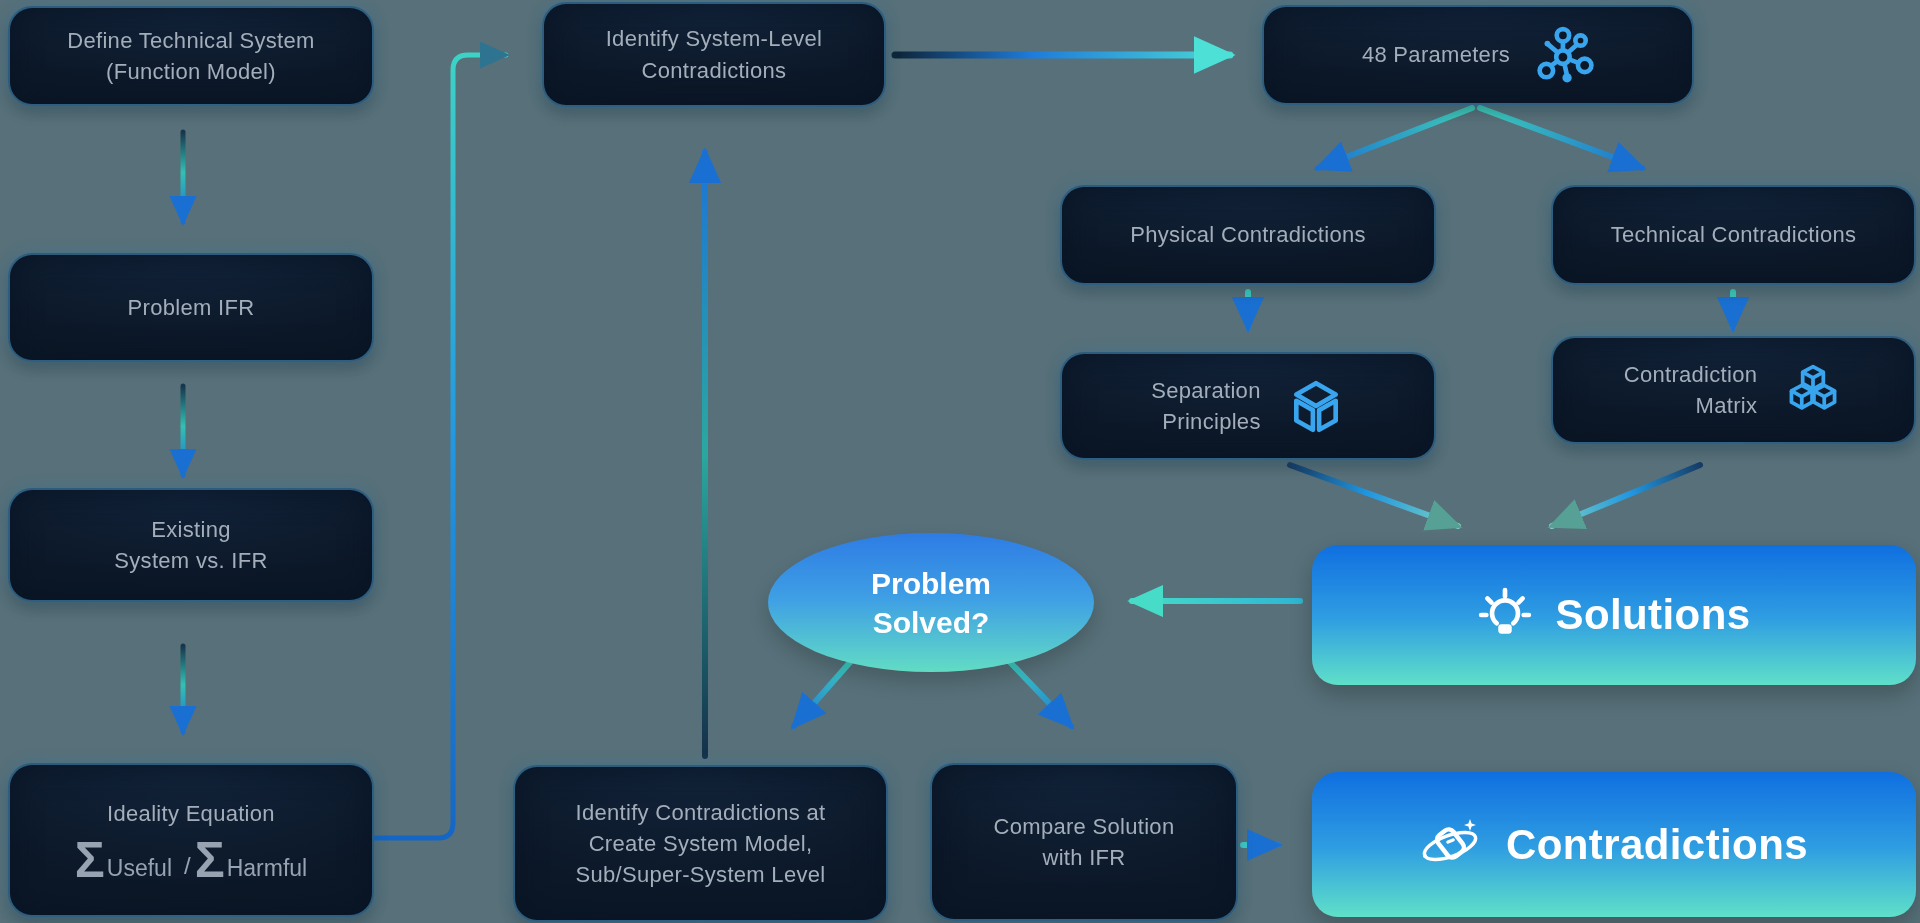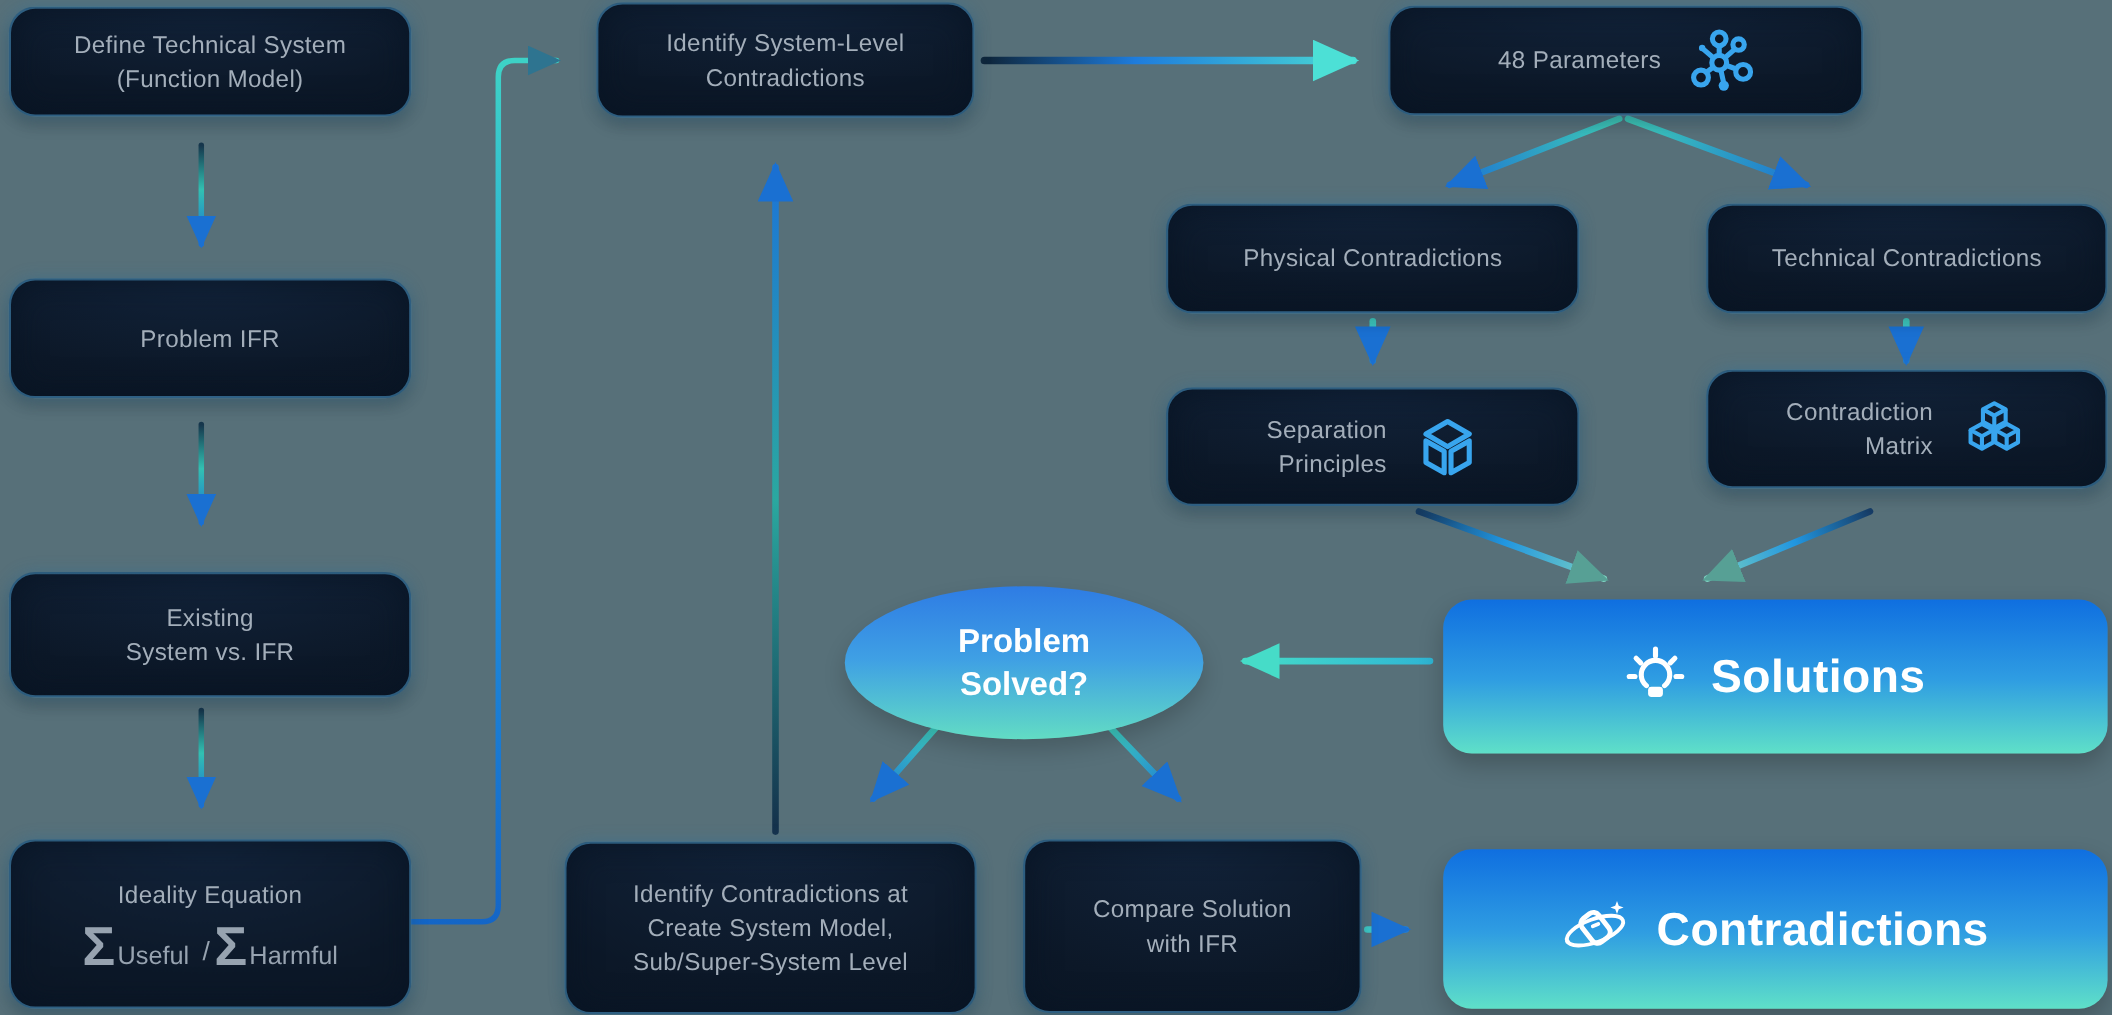--- a/index.html
+++ b/index.html
@@ -164,21 +164,21 @@
       <span class="line">(Function Model)</span>
     </div>
   </div>
 
   <div class="node dark" style="left:8px;top:253px;width:366px;height:109px;">
     <div class="label">
       <span class="line">Problem IFR</span>
     </div>
   </div>
 
-  <div class="node dark" style="left:8px;top:520px;width:366px;height:114px;">
+  <div class="node dark" style="left:8px;top:488px;width:366px;height:114px;">
     <div class="label">
       <span class="line">Existing</span>
       <span class="line">System vs. IFR</span>
     </div>
   </div>
 
   <div class="node dark" style="left:8px;top:763px;width:366px;height:154px;">
     <div class="label">
       <span class="line">Ideality Equation</span>
     </div>

